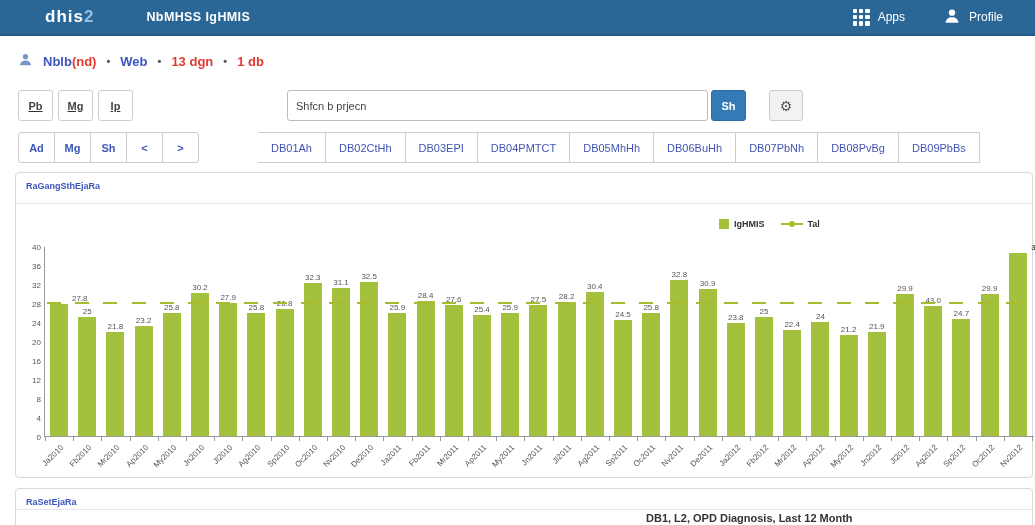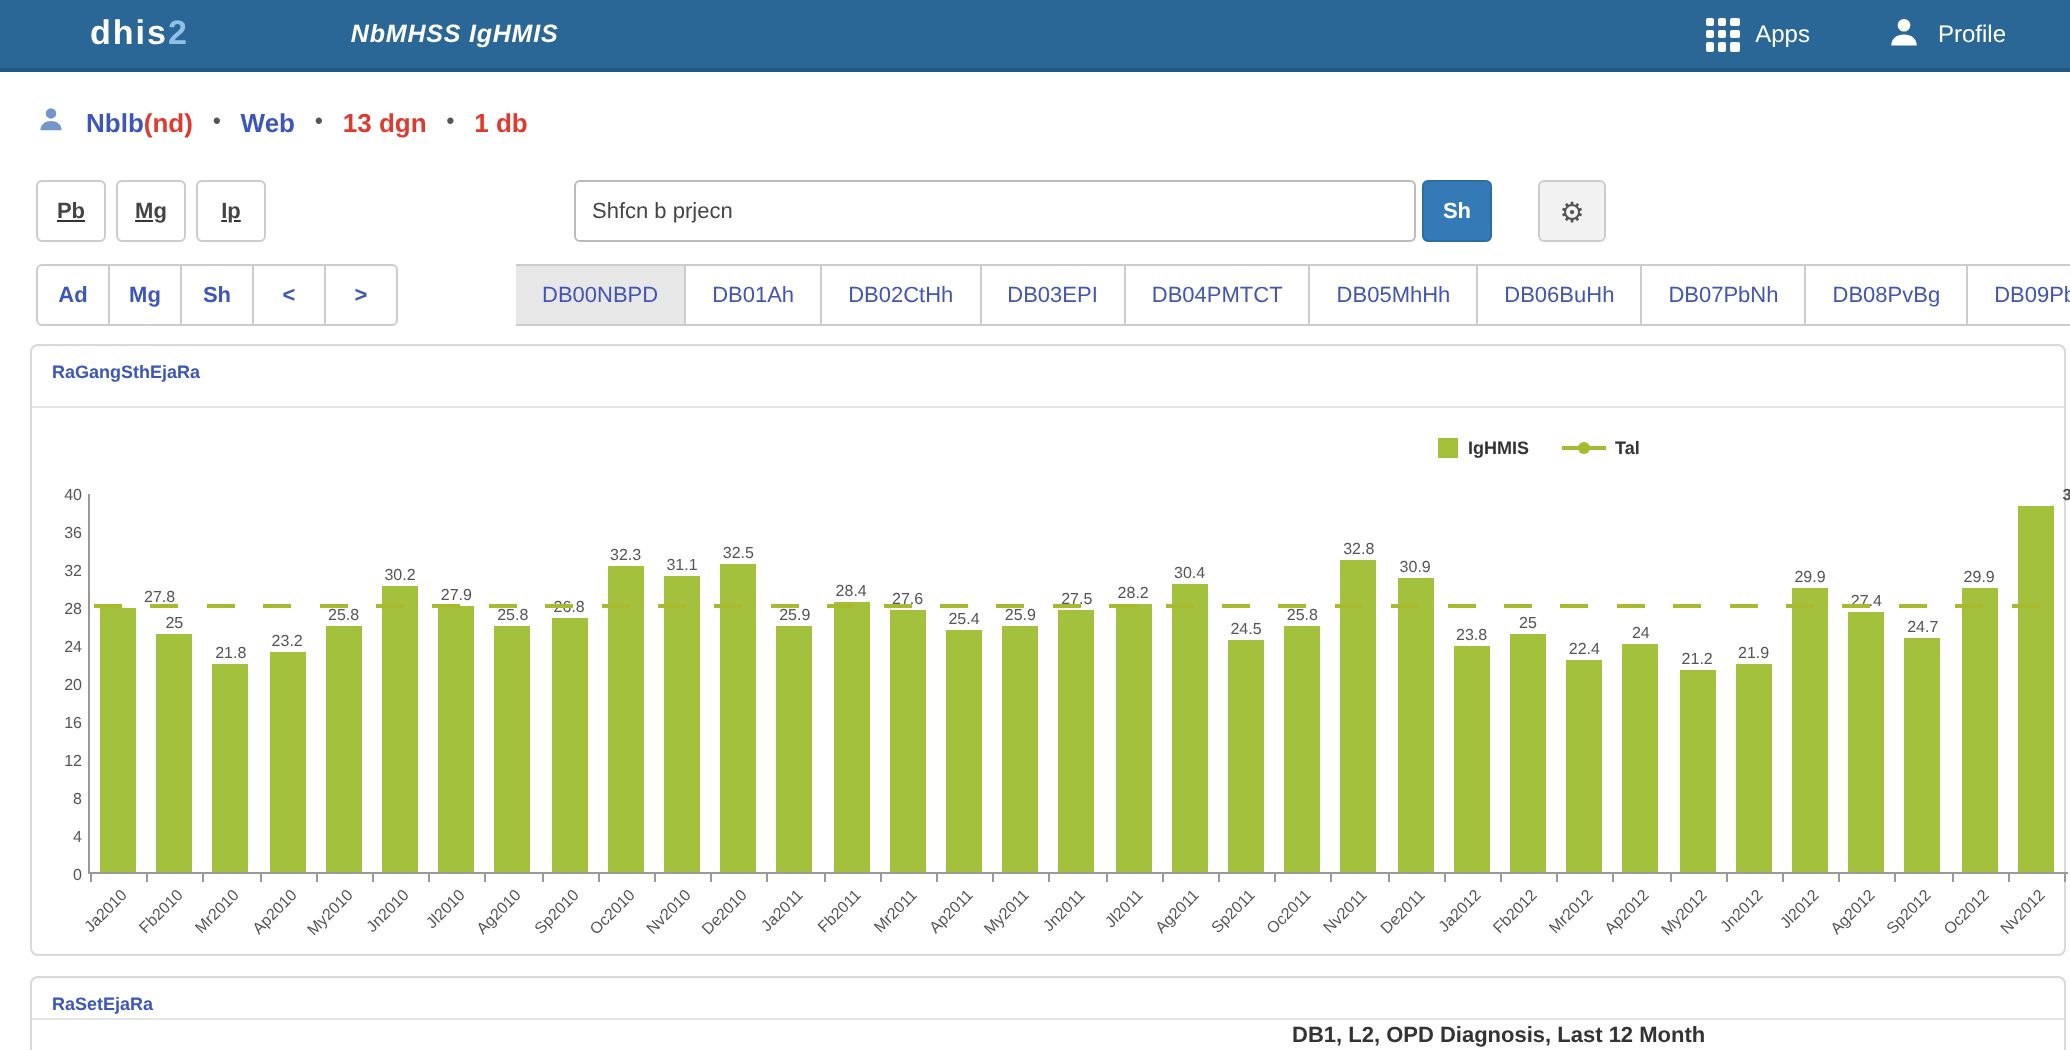--- a/index.html
+++ b/index.html
@@ -7,21 +7,21 @@
   body {
     width:1035px; height:525px; overflow:hidden; position:relative;
     background:#fff; font-family:"Liberation Sans", sans-serif; color:#333;
   }
   
   .navbar { position:absolute; top:0; left:0; right:0; height:36px;
     background:#2b6796; border-bottom:2px solid #235a84;
     display:flex; align-items:center; }
   .brand { margin-left:45px; font-size:17px; font-weight:bold; color:#fff; letter-spacing:1px; cursor:pointer; }
   .brand .two { color:#8fc0e8; }
-  .nav-title { margin-left:81px; color:#fff; font-weight:bold; font-size:12.5px; letter-spacing:.4px;font-style:italic; }
+  .nav-title { margin-left:52px; color:#fff; font-weight:bold; font-size:12.5px; letter-spacing:.4px; }
   .nav-right { margin-left:auto; margin-right:32px; display:flex; align-items:center; gap:38px; }
   .nav-item { display:flex; align-items:center; gap:8px; color:#fff; font-size:12px; cursor:pointer; }
   .grid-icon { width:17px; height:17px; display:grid; grid-template-columns:repeat(3,1fr); gap:2px; }
   .grid-icon span { background:#fff; border-radius:1px; }
   
   .user-bar { position:absolute; top:52px; left:18px; display:flex; align-items:center; gap:10px;
     font-size:13px; font-weight:bold; }
   .blue { color:#3d56bb; } .red { color:#e03a2f; } .bullet { color:#555; font-size:11px; }
   
   .btn { height:31px; min-width:35px; border:1px solid #ccc; border-radius:3px; background:#fff;
@@ -126,21 +126,20 @@
 <button class="gear-btn"><span>⚙</span></button>
 
 <div class="pager-group">
     <button class="btn">Ad</button>
     <button class="btn">Mg</button>
     <button class="btn">Sh</button>
     <button class="btn">&lt;</button>
     <button class="btn">&gt;</button>
   </div>
 <div class="tab-strip">
-    <div class="tab active">DB00NBPD</div>
     <div class="tab">DB01Ah</div>
     <div class="tab">DB02CtHh</div>
     <div class="tab">DB03EPI</div>
     <div class="tab">DB04PMTCT</div>
     <div class="tab">DB05MhHh</div>
     <div class="tab">DB06BuHh</div>
     <div class="tab">DB07PbNh</div>
     <div class="tab">DB08PvBg</div>
     <div class="tab">DB09PbBs</div>
   </div>
@@ -261,21 +260,21 @@
       <div class="bar" style="left: 794.6px; height: 100.7px; width: 18px; background: rgb(164, 193, 62);"></div>
       <div class="bar-label" style="left: 788.6px; top: 78.3px;">21.2</div>
       <div class="xlab" style="left: 755.6px;">My2012</div>
       <div class="bar" style="left: 822.8px; height: 104.025px; width: 18px; background: rgb(164, 193, 62);"></div>
       <div class="bar-label" style="left: 816.8px; top: 74.975px;">21.9</div>
       <div class="xlab" style="left: 783.8px;">Jn2012</div>
       <div class="bar" style="left: 851px; height: 142.025px; width: 18px; background: rgb(164, 193, 62);"></div>
       <div class="bar-label" style="left: 845px; top: 36.975px;">29.9</div>
       <div class="xlab" style="left: 812px;">Jl2012</div>
       <div class="bar" style="left: 879.2px; height: 130.15px; width: 18px; background: rgb(164, 193, 62);"></div>
-      <div class="bar-label" style="left: 873.2px; top: 48.85px;">27.4</div>
+      <div class="bar-label" style="left: 873.2px; top: 48.85px;">43.0</div>
       <div class="xlab" style="left: 840.2px;">Ag2012</div>
       <div class="bar" style="left: 907.4px; height: 117.325px; width: 18px; background: rgb(164, 193, 62);"></div>
       <div class="bar-label" style="left: 901.4px; top: 61.675px;">24.7</div>
       <div class="xlab" style="left: 868.4px;">Sp2012</div>
       <div class="bar" style="left: 935.6px; height: 142.025px; width: 18px; background: rgb(164, 193, 62);"></div>
       <div class="bar-label" style="left: 929.6px; top: 36.975px;">29.9</div>
       <div class="xlab" style="left: 896.6px;">Oc2012</div>
       <div class="bar" style="left: 963.8px; height: 182.875px; width: 18px; background: rgb(164, 193, 62);"></div>
       <div class="bar-label" style="left: 979px; top: -3.875px; font-weight: bold;">38.5</div>
       <div class="xlab" style="left: 924.8px;">Nv2012</div>

